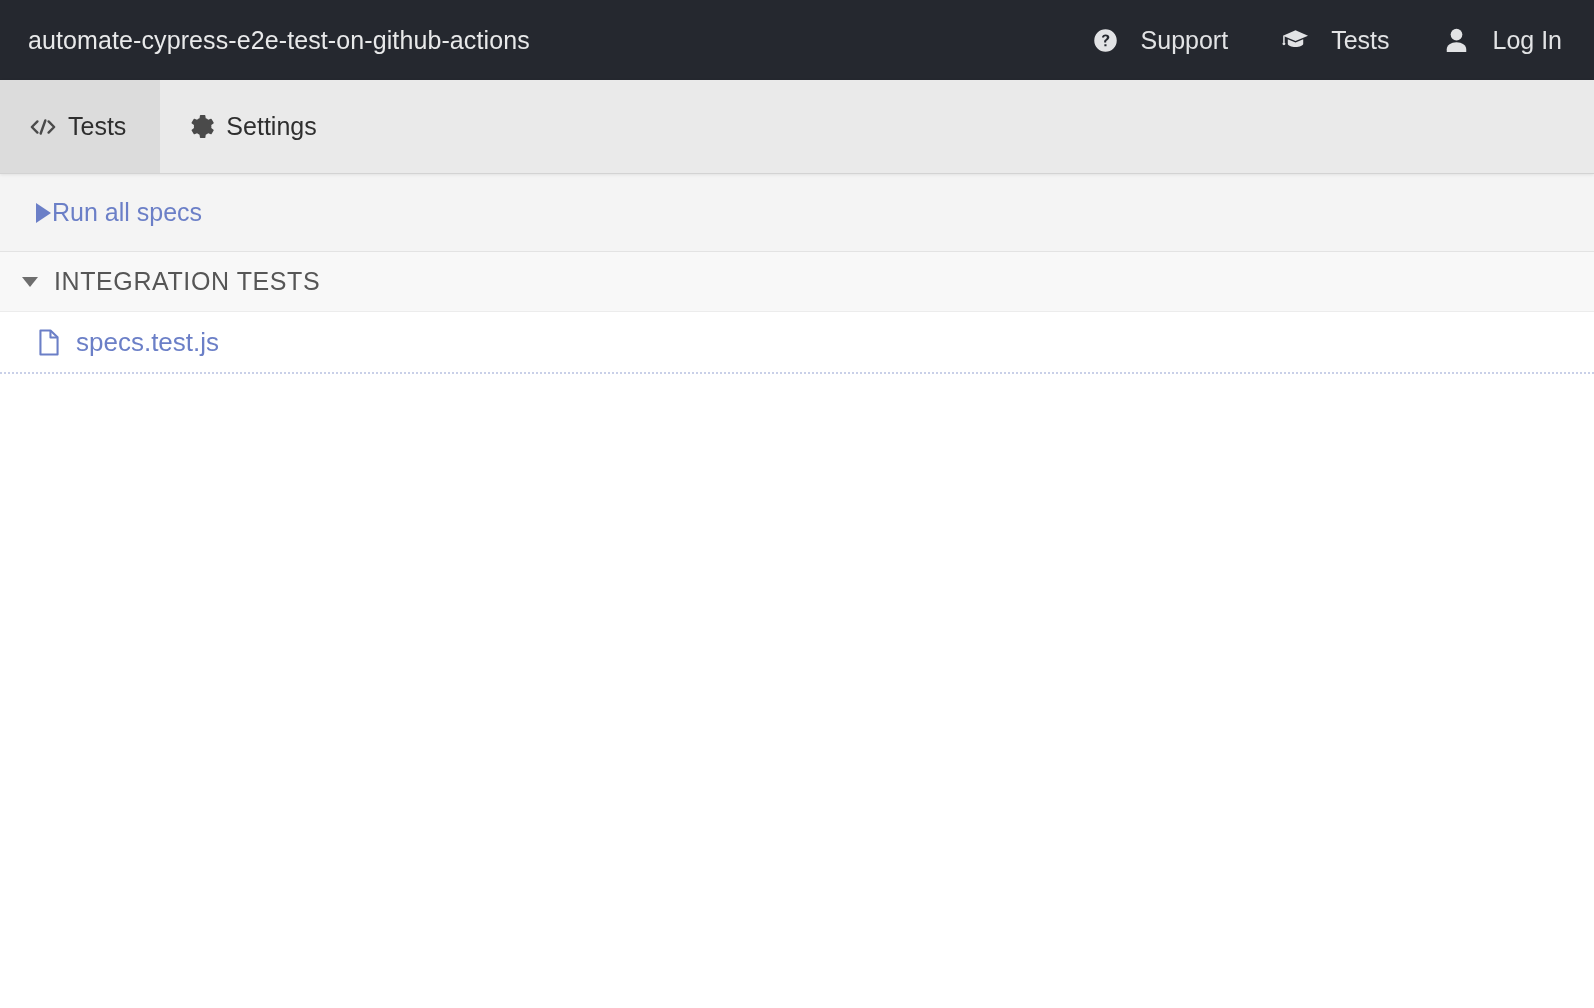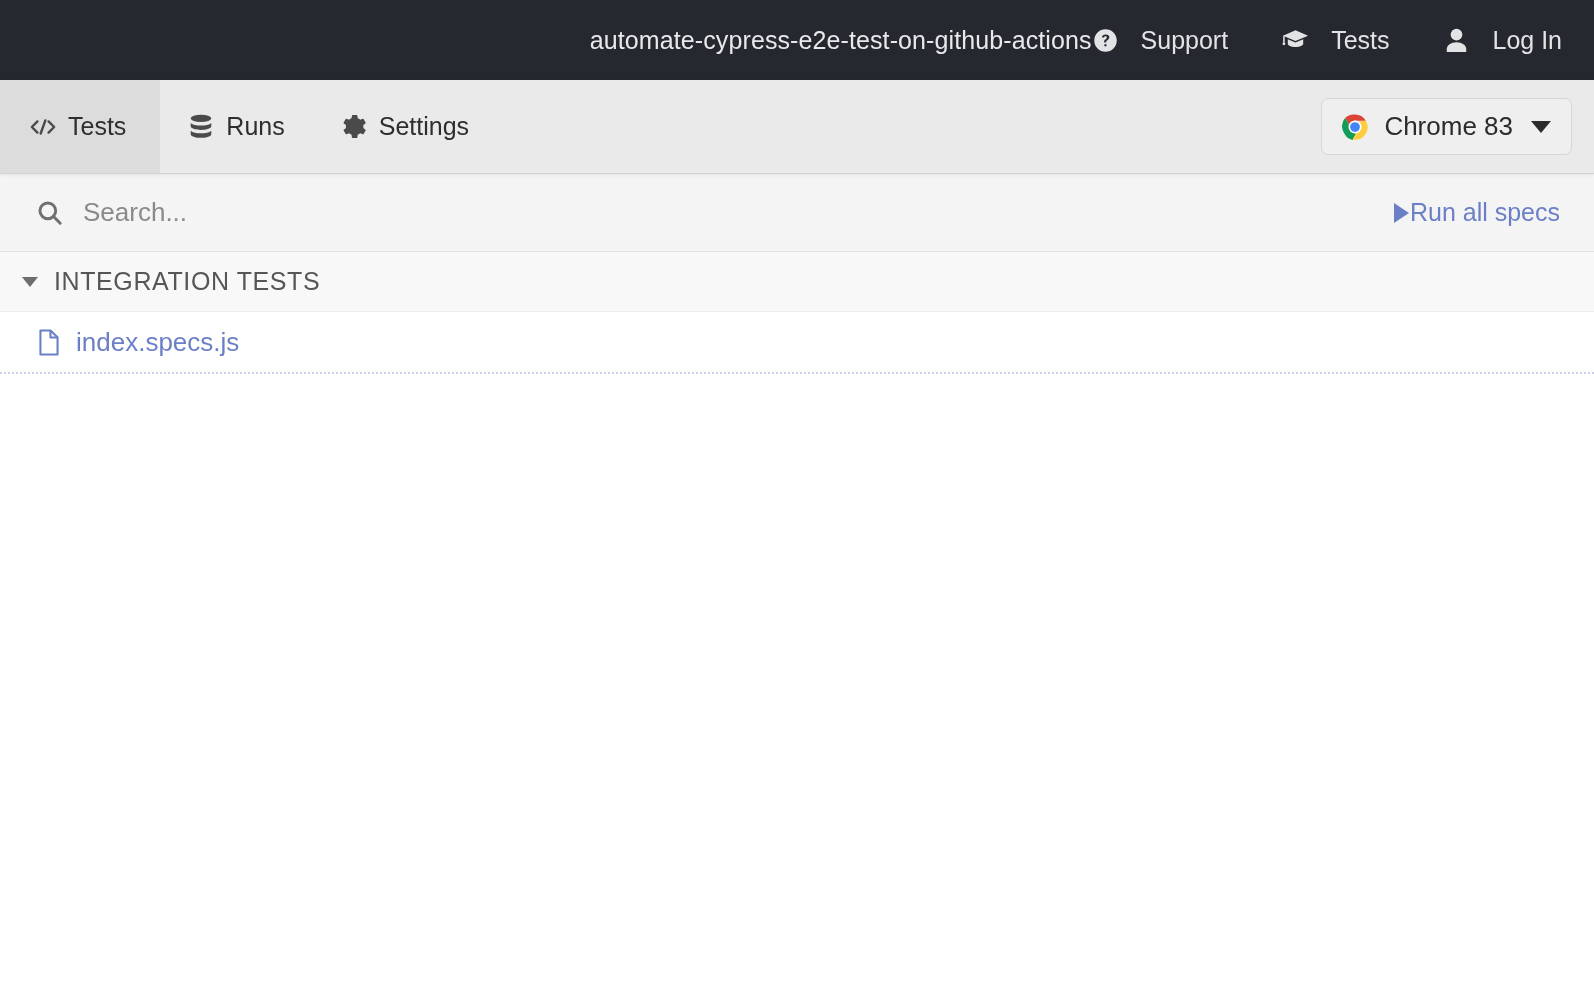--- a/index.html
+++ b/index.html
@@ -20,21 +20,21 @@
     overflow: hidden;
   }
 
   
   .header {
     height: 80px;
     flex: 0 0 80px;
     background: #25282f;
     display: flex;
     align-items: center;
-    justify-content: flex-end;
+    justify-content: space-between;
     padding: 0 32px 0 28px;
   }
 
   .project-title {
     color: #e8e9ea;
     font-size: 25px;
     letter-spacing: 0.1px;
     white-space: nowrap;
   }
 
@@ -265,68 +265,36 @@
       <span class="ticon">
         <svg width="28" height="20" viewBox="0 0 28 20" fill="none" stroke="#4a4a4a" stroke-width="2.6" stroke-linecap="round" stroke-linejoin="round">
           <polyline points="8,4 2,10 8,16"></polyline>
           <polyline points="20,4 26,10 20,16"></polyline>
           <line x1="16.5" y1="3" x2="11.5" y2="17"></line>
         </svg>
       </span>
       <span>Tests</span>
     </div>
 
-    <div class="tab">
-      <span class="ticon">
-        <svg width="24" height="26" viewBox="0 0 22 24" fill="#4a4a4a">
-          <ellipse cx="11" cy="4" rx="9.5" ry="3.4"></ellipse>
-          <path d="M1.5 8.2v3.2c0 1.9 4.3 3.4 9.5 3.4s9.5-1.5 9.5-3.4V8.2C18.8 9.8 15.2 10.6 11 10.6S3.2 9.8 1.5 8.2z"></path>
-          <path d="M1.5 15.4v3.2c0 1.9 4.3 3.4 9.5 3.4s9.5-1.5 9.5-3.4v-3.2c-1.7 1.6-5.3 2.4-9.5 2.4s-7.8-.8-9.5-2.4z"></path>
-        </svg>
-      </span>
-      <span>Runs</span>
-    </div>
 
     <div class="tab">
       <span class="ticon">
         <svg width="25" height="25" viewBox="0 0 24 24" fill="#4a4a4a">
           <path d="M12 8.2a3.8 3.8 0 1 0 0 7.6 3.8 3.8 0 0 0 0-7.6zm9.4 5.2.1-1.4-.1-1.4 2.1-1.6a.6.6 0 0 0 .15-.76l-2-3.46a.6.6 0 0 0-.73-.26l-2.47 1a7.5 7.5 0 0 0-2.4-1.4l-.37-2.63A.6.6 0 0 0 15.1 1h-4a.6.6 0 0 0-.6.5l-.37 2.64a7.6 7.6 0 0 0-2.4 1.4l-2.47-1a.6.6 0 0 0-.73.26l-2 3.46a.6.6 0 0 0 .15.76l2.1 1.6-.1 1.4.1 1.4-2.1 1.6a.6.6 0 0 0-.15.76l2 3.46c.15.26.45.36.73.26l2.47-1c.73.58 1.53 1.06 2.4 1.4l.37 2.63c.5.3.3.5.6.5h4a.6.6 0 0 0 .6-.5l.37-2.64a7.6 7.6 0 0 0 2.4-1.4l2.47 1c.28.1.58 0 .73-.26l2-3.46a.6.6 0 0 0-.15-.76l-2.1-1.6z"></path>
         </svg>
       </span>
       <span>Settings</span>
     </div>
 
     <div class="tab-spacer"></div>
 
-    <div class="browser-select">
-      <span>
-        <svg class="chrome-logo" viewBox="0 0 48 48">
-          <path fill="#DB4437" d="M24 4a20 20 0 0 1 17.32 10H24a10 10 0 0 0-9.43 6.67L8.1 9.5A19.95 19.95 0 0 1 24 4z"></path>
-          <path fill="#0F9D58" d="M6.68 34A20 20 0 0 1 8.1 9.5l8.66 15A10 10 0 0 0 24 34c.9 0 1.77-.12 2.6-.34l-6.47 11.2A20 20 0 0 1 6.68 34z"></path>
-          <path fill="#FFCD40" d="M41.32 14A20 20 0 0 1 20.13 43.86l8.66-15A10 10 0 0 0 34 24c0-3.8-2.12-7.1-5.24-8.8L41.32 14z"></path>
-          <circle fill="#FFFFFF" cx="24" cy="24" r="10.4"></circle>
-          <circle fill="#4285F4" cx="24" cy="24" r="7.8"></circle>
-        </svg>
-      </span>
-      <span>Chrome 83</span>
-      <span class="caret-down"></span>
-    </div>
 
   </div>
 
   <div class="searchrow">
-    <div class="search-wrap">
-      <span class="search-icon">
-        <svg width="27" height="27" viewBox="0 0 24 24" fill="none" stroke="#6f6f6f" stroke-width="2.6" stroke-linecap="round">
-          <circle cx="10.5" cy="10.5" r="7"></circle>
-          <line x1="15.6" y1="15.6" x2="21.5" y2="21.5"></line>
-        </svg>
-      </span>
-      <input class="search-input" type="text" placeholder="Search..." style="">
-    </div>
 
     <div class="run-all">
       <span class="play-tri"></span>
       <span>Run all specs</span>
     </div>
   </div>
 
   <div class="specs">
 
     <div class="folder-header">
@@ -334,20 +302,20 @@
       <span class="folder-label">INTEGRATION TESTS</span>
     </div>
 
     <div class="spec-row">
       <span class="spec-icon">
         <svg width="22" height="27" viewBox="0 0 18 22" fill="none" stroke="#6b7fc7" stroke-width="1.7" stroke-linejoin="round">
           <path d="M2 1.2h8.2L16 6.8v14H2z"></path>
           <polyline points="10.2,1.2 10.2,6.9 16,6.9"></polyline>
         </svg>
       </span>
-      <span class="spec-name">index.specs.js</span>
+      <span class="spec-name">specs.test.js</span>
     </div>
 
     <div class="spec-empty"></div>
 
   </div>
 
 </div>
 
 </body></html>

